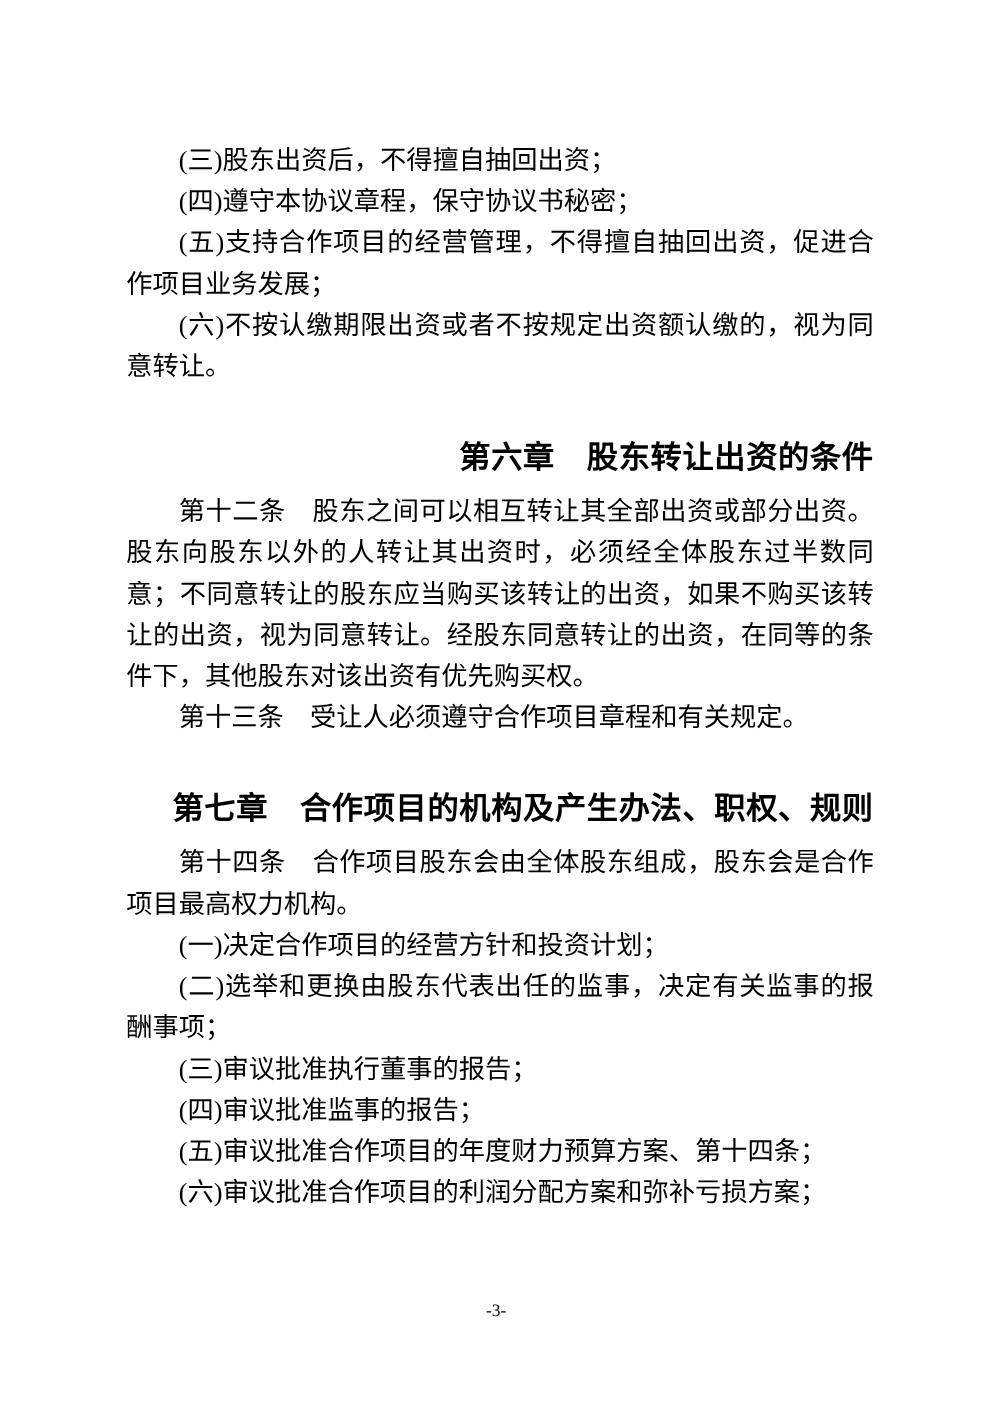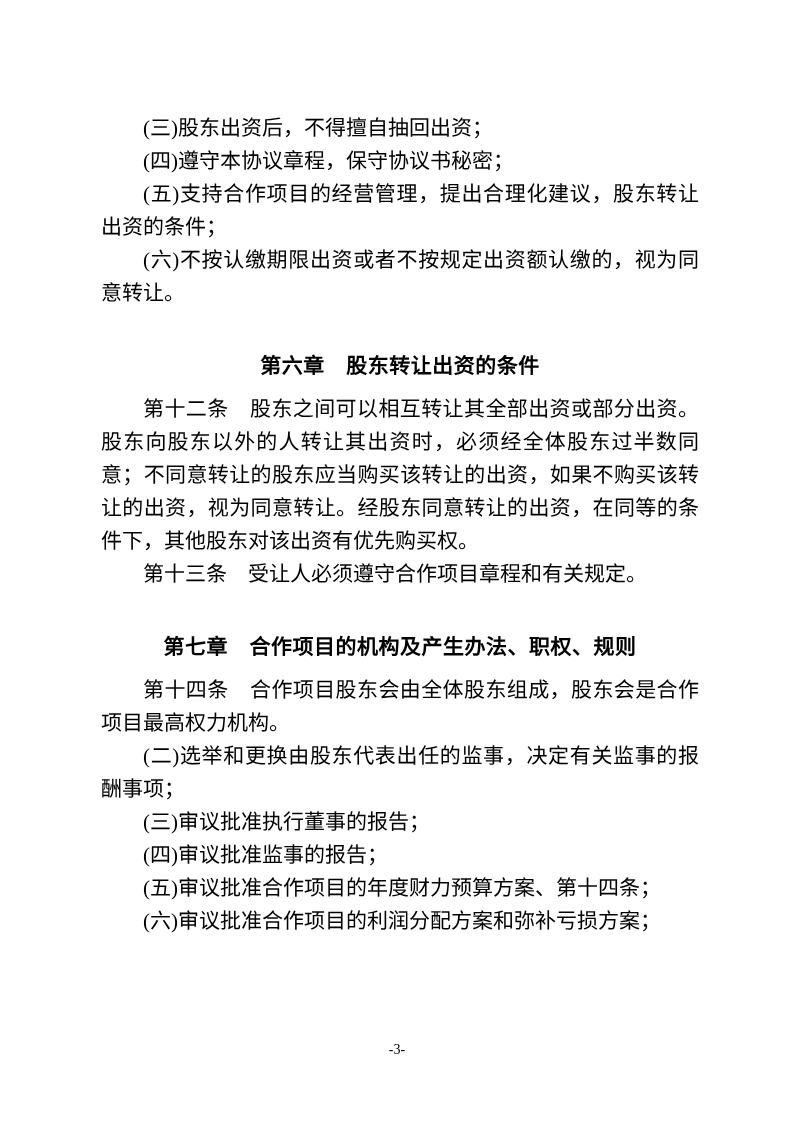--- a/index.html
+++ b/index.html
@@ -27,23 +27,23 @@
     text-align: justify;
     text-justify: inter-ideograph;
   }
   .para {
     margin: 0;
     text-indent: 42px;
     word-break: break-all;
   }
   .chapter-heading {
     margin: 40px 0 10px 0;
-    font-size: 21px;
+    font-size: 25px;
     font-weight: bold;
-    text-align: center;
+    text-align: right;
     text-indent: 0;
     letter-spacing: 0.5px;
   }
   .page-footer {
     position: absolute;
     top: 1041px;
     left: 0;
     width: 100%;
     text-align: center;
     font-size: 14px;
@@ -51,27 +51,28 @@
     color: #000000;
   }
 </style>
 </head>
 <body>
 
 <div class="page">
   <div class="doc-body">
     <p class="para">(三)股东出资后，不得擅自抽回出资；</p>
     <p class="para">(四)遵守本协议章程，保守协议书秘密；</p>
-    <p class="para">(五)支持合作项目的经营管理，提出合理化建议，股东转让出资的条件；</p>
+    <p class="para">(五)支持合作项目的经营管理，不得擅自抽回出资，促进合作项目业务发展；</p>
     <p class="para">(六)不按认缴期限出资或者不按规定出资额认缴的，视为同意转让。</p>
     <h2 class="chapter-heading">第六章　股东转让出资的条件</h2>
     <p class="para">第十二条　股东之间可以相互转让其全部出资或部分出资。股东向股东以外的人转让其出资时，必须经全体股东过半数同意；不同意转让的股东应当购买该转让的出资，如果不购买该转让的出资，视为同意转让。经股东同意转让的出资，在同等的条件下，其他股东对该出资有优先购买权。</p>
     <p class="para">第十三条　受让人必须遵守合作项目章程和有关规定。</p>
     <h2 class="chapter-heading">第七章　合作项目的机构及产生办法、职权、规则</h2>
     <p class="para">第十四条　合作项目股东会由全体股东组成，股东会是合作项目最高权力机构。</p>
+    <p class="para">(一)决定合作项目的经营方针和投资计划；</p>
     <p class="para">(二)选举和更换由股东代表出任的监事，决定有关监事的报酬事项；</p>
     <p class="para">(三)审议批准执行董事的报告；</p>
     <p class="para">(四)审议批准监事的报告；</p>
     <p class="para">(五)审议批准合作项目的年度财力预算方案、第十四条；</p>
     <p class="para">(六)审议批准合作项目的利润分配方案和弥补亏损方案；</p>
   </div>
   <div class="page-footer">-3-</div>
 </div>
 
 </body></html>

